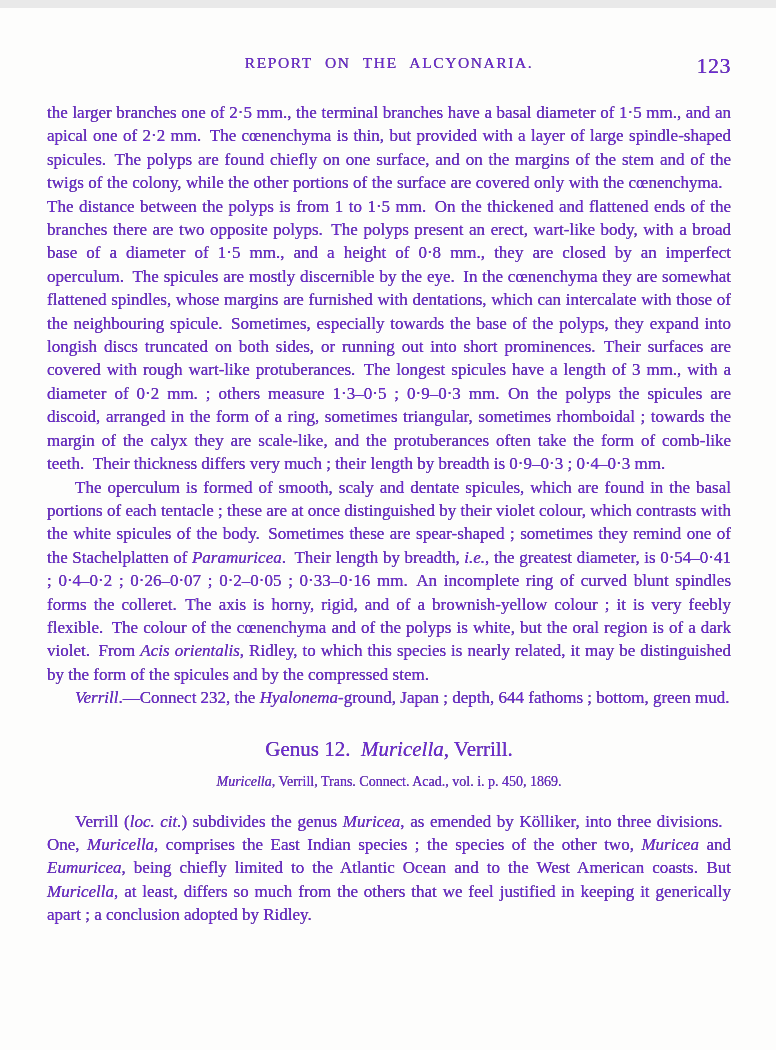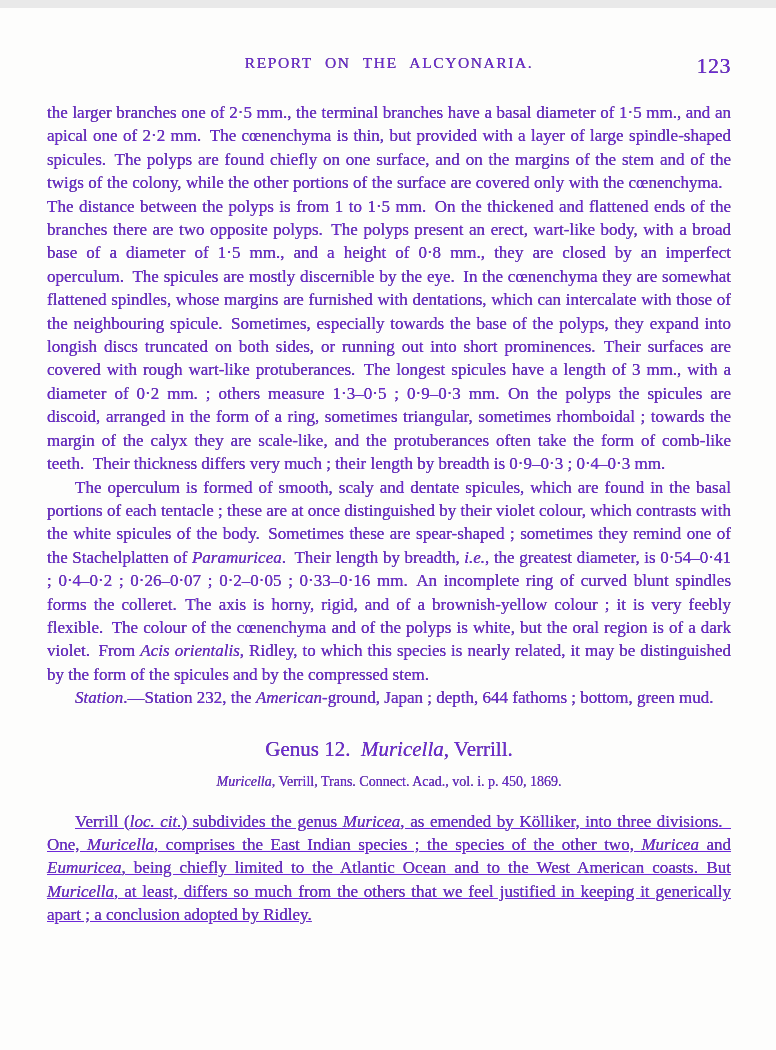--- a/index.html
+++ b/index.html
@@ -63,21 +63,20 @@
   }
   .citation {
     margin: 12px 0 0 0;
     text-align: center;
     font-size: 14px;
     line-height: 18px;
     font-family: Liberation Serif, serif;
   }
   .after-citation {
     margin-top: 19px;
-    text-decoration: underline;
   }
   em {
     font-style: italic;
   }
 </style>
 </head>
 <body>
 
 <div class="page">
 
@@ -85,21 +84,21 @@
     <span class="head-title">REPORT ON THE ALCYONARIA.</span>
     <span class="page-num">123</span>
   </header>
 
   <main class="text-block">
 
     <p class="body-para"><span>the larger branches one of 2·5 mm., the terminal branches have a basal diameter of 1·5 mm., and an apical one of 2·2 mm. The cœnenchyma is thin, but provided with a layer of large spindle-shaped spicules. The polyps are found chiefly on one surface, and on the margins of the stem and of the twigs of the colony, while the other portions of the surface are covered only with the cœnenchyma. The distance between the polyps is from 1 to 1·5 mm. On the thickened and flattened ends of the branches there are two opposite polyps. The polyps present an erect, wart-like body, with a broad base of a diameter of 1·5 mm., and a height of 0·8 mm., they are closed by an imperfect operculum. The spicules are mostly discernible by the eye. In the cœnenchyma they are somewhat flattened spindles, whose margins are furnished with dentations, which can intercalate with those of the neighbouring spicule. Sometimes, especially towards the base of the polyps, they expand into longish discs truncated on both sides, or running out into short prominences. Their surfaces are covered with rough wart-like protuberances. The longest spicules have a length of 3 mm., with a diameter of 0·2 mm. ; others measure 1·3–0·5 ; 0·9–0·3 mm. On the polyps the spicules are discoid, arranged in the form of a ring, sometimes triangular, sometimes rhomboidal ; towards the margin of the calyx they are scale-like, and the protuberances often take the form of comb-like teeth. Their thickness differs very much ; their length by breadth is 0·9–0·3 ; 0·4–0·3 mm.</span></p>
 
     <p class="body-para indent"><span>The operculum is formed of smooth, scaly and dentate spicules, which are found in the basal portions of each tentacle ; these are at once distinguished by their violet colour, which contrasts with the white spicules of the body. Sometimes these are spear-shaped ; sometimes they remind one of the Stachelplatten of </span><em>Paramuricea</em><span>. Their length by breadth, </span><em>i.e.</em><span>, the greatest diameter, is 0·54–0·41 ; 0·4–0·2 ; 0·26–0·07 ; 0·2–0·05 ; 0·33–0·16 mm. An incomplete ring of curved blunt spindles forms the colleret. The axis is horny, rigid, and of a brownish-yellow colour ; it is very feebly flexible. The colour of the cœnenchyma and of the polyps is white, but the oral region is of a dark violet. From </span><em>Acis orientalis</em><span>, Ridley, to which this species is nearly related, it may be distinguished by the form of the spicules and by the compressed stem.</span></p>
 
-    <p class="body-para indent"><em>Station</em><span>.—Station 232, the </span><em>American</em><span>-ground, Japan ; depth, 644 fathoms ; bottom, green mud.</span></p>
+    <p class="body-para indent"><em>Verrill</em><span>.—Connect 232, the </span><em>Hyalonema</em><span>-ground, Japan ; depth, 644 fathoms ; bottom, green mud.</span></p>
 
     <h2 class="genus-heading"><span>Genus 12. </span><em>Muricella</em><span>, Verrill.</span></h2>
 
     <p class="citation"><em>Muricella</em><span>, Verrill, Trans. Connect. Acad., vol. i. p. 450, 1869.</span></p>
 
     <p class="body-para indent after-citation"><span>Verrill (</span><em>loc. cit.</em><span>) subdivides the genus </span><em>Muricea</em><span>, as emended by Kölliker, into three divisions. One, </span><em>Muricella</em><span>, comprises the East Indian species ; the species of the other two, </span><em>Muricea</em><span> and </span><em>Eumuricea</em><span>, being chiefly limited to the Atlantic Ocean and to the West American coasts. But </span><em>Muricella</em><span>, at least, differs so much from the others that we feel justified in keeping it generically apart ; a conclusion adopted by Ridley.</span></p>
 
   </main>
 
 </div>

